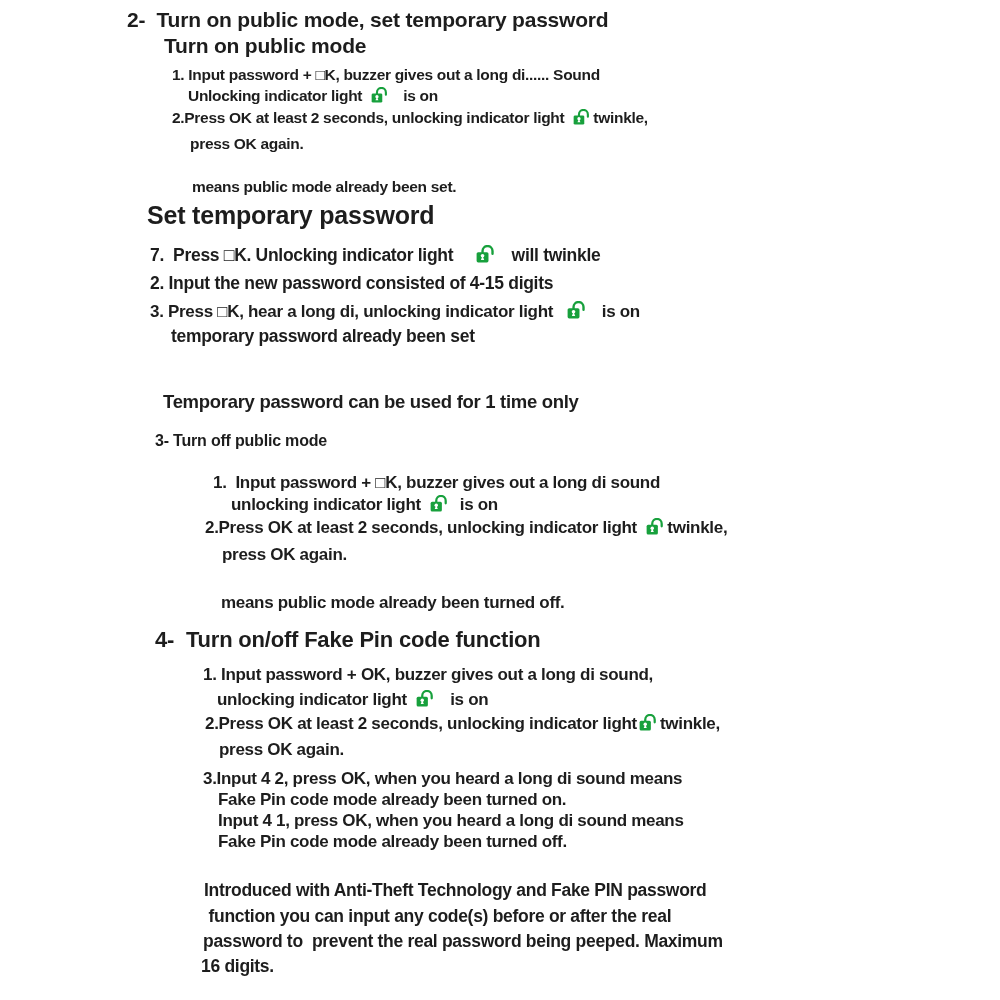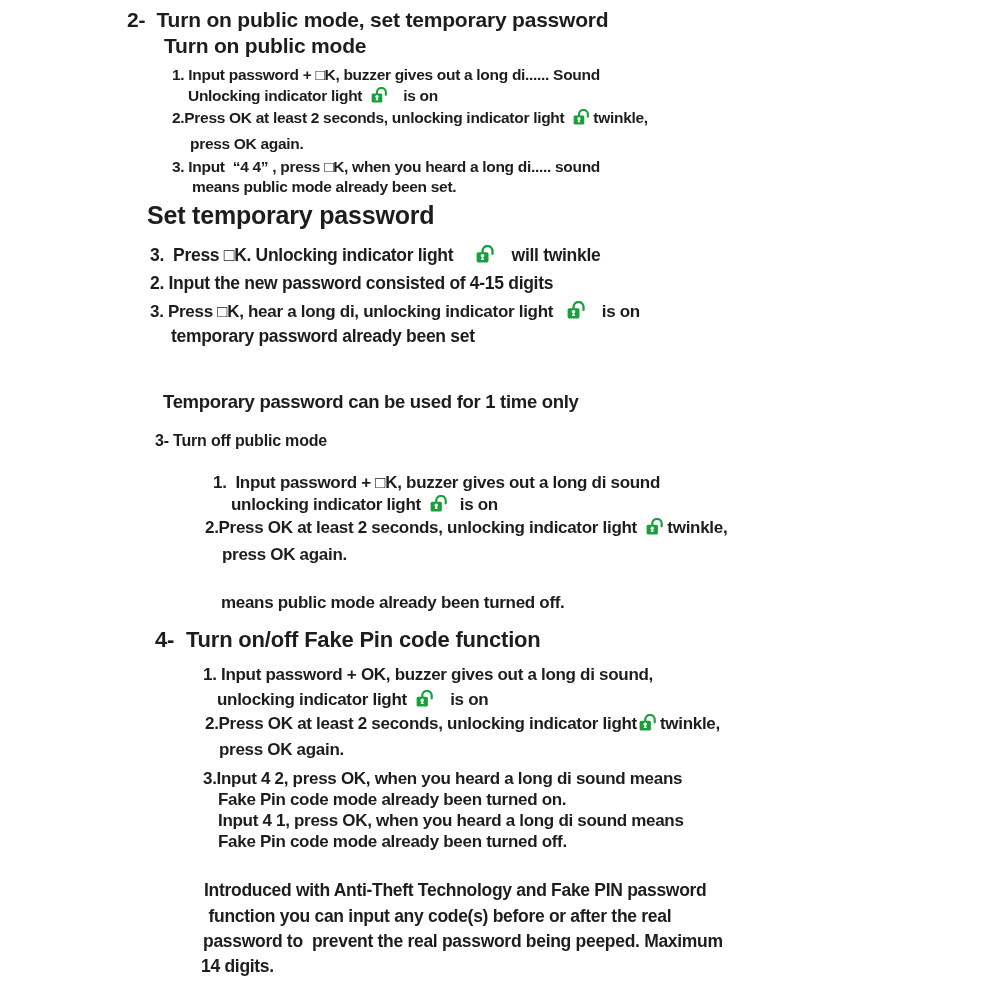--- a/index.html
+++ b/index.html
@@ -45,26 +45,25 @@
       </svg><span>  is on</span></div>
 
   <div class="ln" style="left:172px;top:109px;font-size:15.5px"><span>2.Press OK at least 2 seconds, unlocking indicator light </span><svg class="lock tight-r" viewBox="0 0 26 24" width="19" height="17" style="color: rgb(23, 160, 60);">
         <path d="M8 10 V7.6 A6.3 6.3 0 0 1 20.6 7.6 V11" fill="none" stroke="currentColor" stroke-width="3" stroke-linecap="round"></path>
         <rect x="0.5" y="9" width="15" height="13" rx="2" fill="currentColor"></rect>
         <circle cx="8" cy="13.6" r="2.3" fill="#ffffff"></circle>
         <path d="M8 13.6 L5.9 18.8 H10.1 Z" fill="#ffffff"></path>
       </svg><span>twinkle,</span></div>
   <div class="ln" style="left:190px;top:135px;font-size:15.5px">press OK again.</div>
 
-  <div class="ln" style="left:172px;top:158px;font-size:15.5px">3. Input  “4 4” , press □K, when you heard a long di..... sound</div>
   <div class="ln" style="left:192px;top:178px;font-size:15.5px">means public mode already been set.</div>
 
   <div class="ln hd" style="left:147px;top:201px;font-size:25px">Set temporary password</div>
 
-  <div class="ln" style="left:150px;top:245px;font-size:17.5px"><span>3.  Press □K. Unlocking indicator light    </span><svg class="lock" viewBox="0 0 26 24" width="21" height="19" style="color: rgb(23, 160, 60);">
+  <div class="ln" style="left:150px;top:245px;font-size:17.5px"><span>7.  Press □K. Unlocking indicator light    </span><svg class="lock" viewBox="0 0 26 24" width="21" height="19" style="color: rgb(23, 160, 60);">
         <path d="M8 10 V7.6 A6.3 6.3 0 0 1 20.6 7.6 V11" fill="none" stroke="currentColor" stroke-width="3" stroke-linecap="round"></path>
         <rect x="0.5" y="9" width="15" height="13" rx="2" fill="currentColor"></rect>
         <circle cx="8" cy="13.6" r="2.3" fill="#ffffff"></circle>
         <path d="M8 13.6 L5.9 18.8 H10.1 Z" fill="#ffffff"></path>
       </svg><span>  will twinkle</span></div>
   <div class="ln" style="left:150px;top:273px;font-size:17.5px">2. Input the new password consisted of 4-15 digits</div>
   <div class="ln" style="left:150px;top:301px;font-size:17px"><span>3. Press □K, hear a long di, unlocking indicator light  </span><svg class="lock" viewBox="0 0 26 24" width="21" height="19" style="color: rgb(23, 160, 60);">
         <path d="M8 10 V7.6 A6.3 6.3 0 0 1 20.6 7.6 V11" fill="none" stroke="currentColor" stroke-width="3" stroke-linecap="round"></path>
         <rect x="0.5" y="9" width="15" height="13" rx="2" fill="currentColor"></rect>
         <circle cx="8" cy="13.6" r="2.3" fill="#ffffff"></circle>
@@ -113,15 +112,15 @@
   <div class="ln" style="left:219px;top:740px;font-size:17px">press OK again.</div>
 
   <div class="ln" style="left:203px;top:769px;font-size:17px">3.Input 4 2, press OK, when you heard a long di sound means</div>
   <div class="ln" style="left:218px;top:790px;font-size:17px">Fake Pin code mode already been turned on.</div>
   <div class="ln" style="left:218px;top:811px;font-size:17px">Input 4 1, press OK, when you heard a long di sound means</div>
   <div class="ln" style="left:218px;top:832px;font-size:17px">Fake Pin code mode already been turned off.</div>
 
   <div class="ln" style="left:204px;top:880px;font-size:17.5px">Introduced with Anti-Theft Technology and Fake PIN password</div>
   <div class="ln" style="left:204px;top:906px;font-size:17.5px"> function you can input any code(s) before or after the real</div>
   <div class="ln" style="left:203px;top:931px;font-size:17.5px">password to  prevent the real password being peeped. Maximum</div>
-  <div class="ln" style="left:201px;top:956px;font-size:17.5px">14 digits.</div>
+  <div class="ln" style="left:201px;top:956px;font-size:17.5px">16 digits.</div>
 
 </div>
 
 </body></html>

